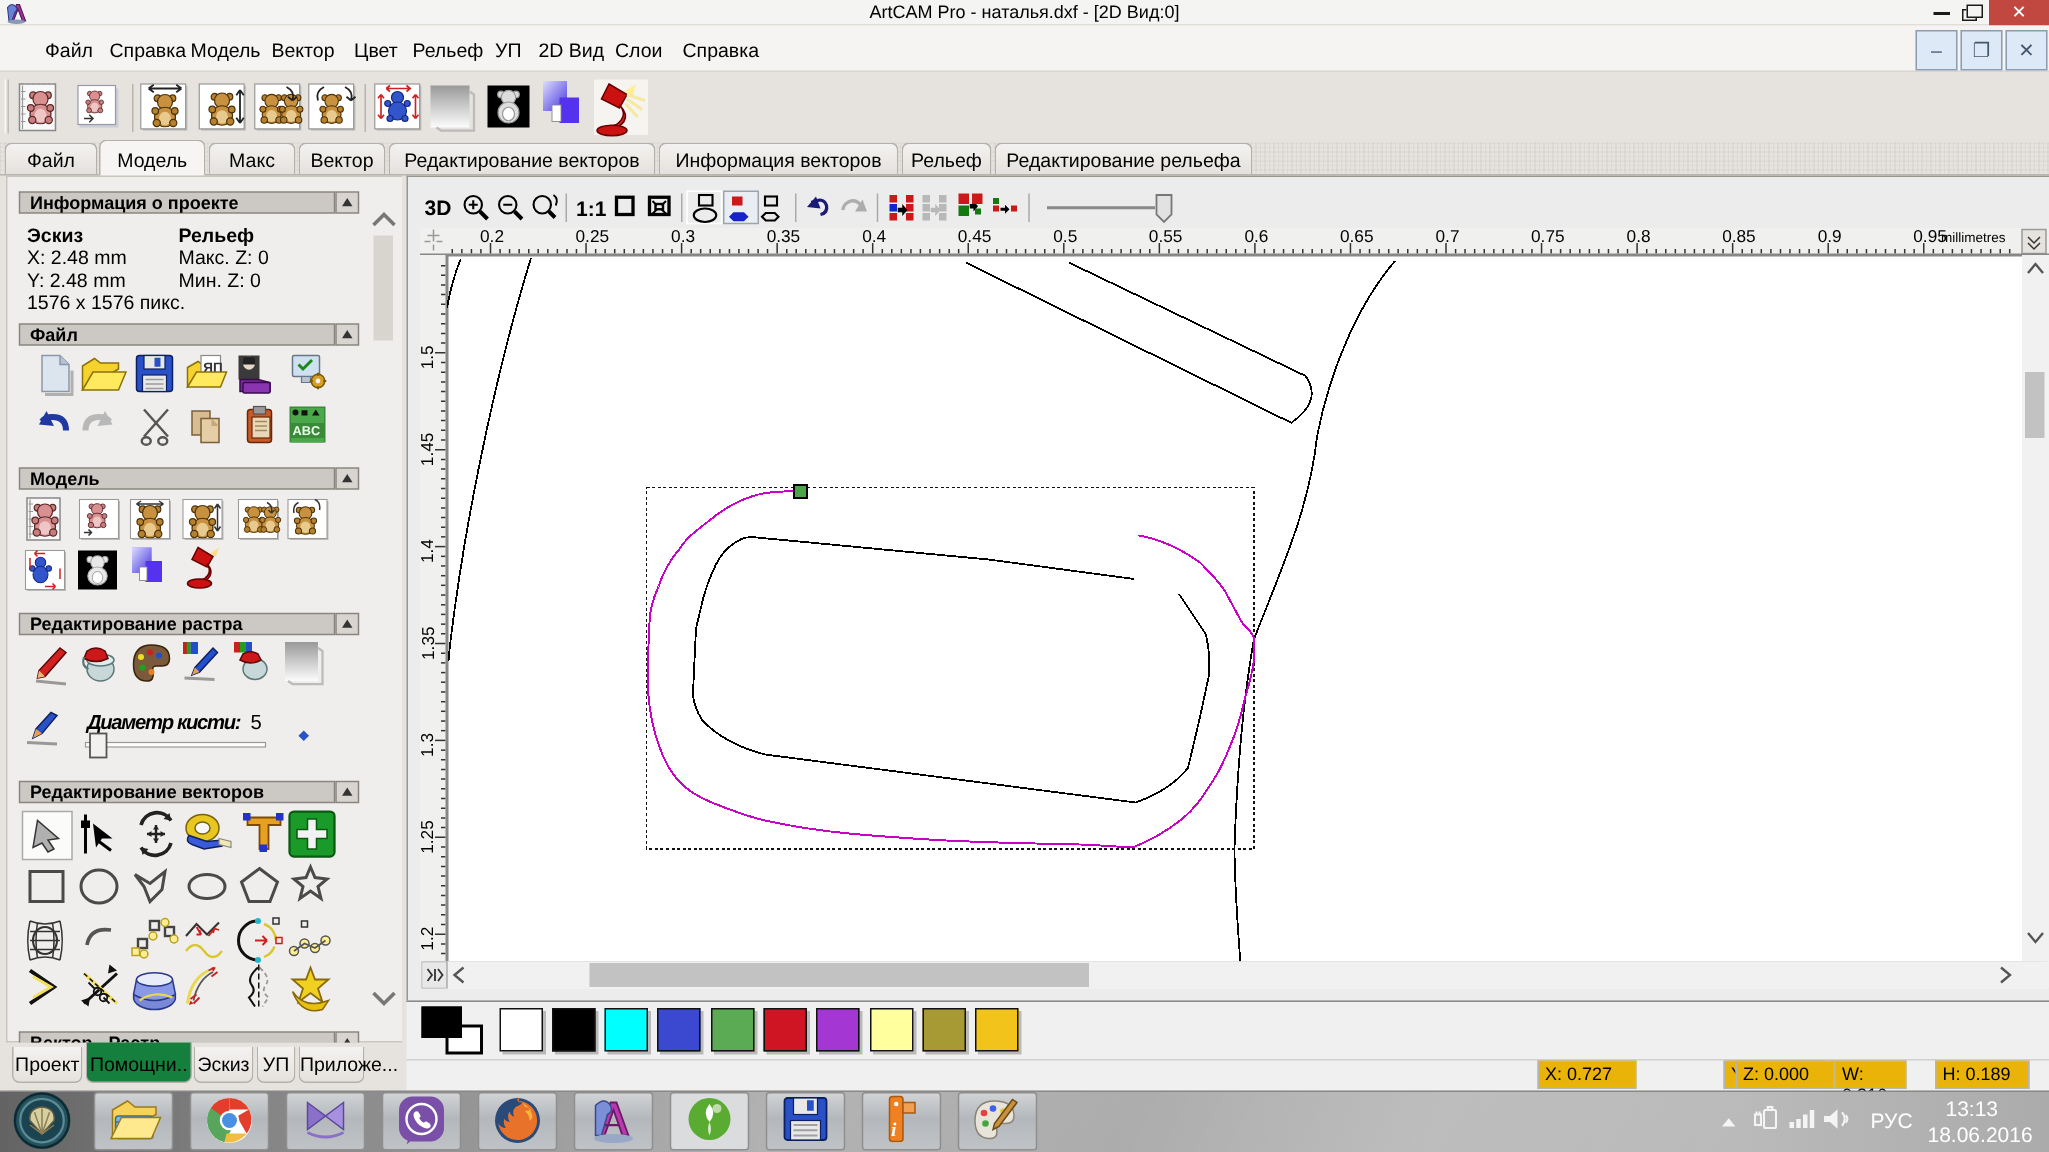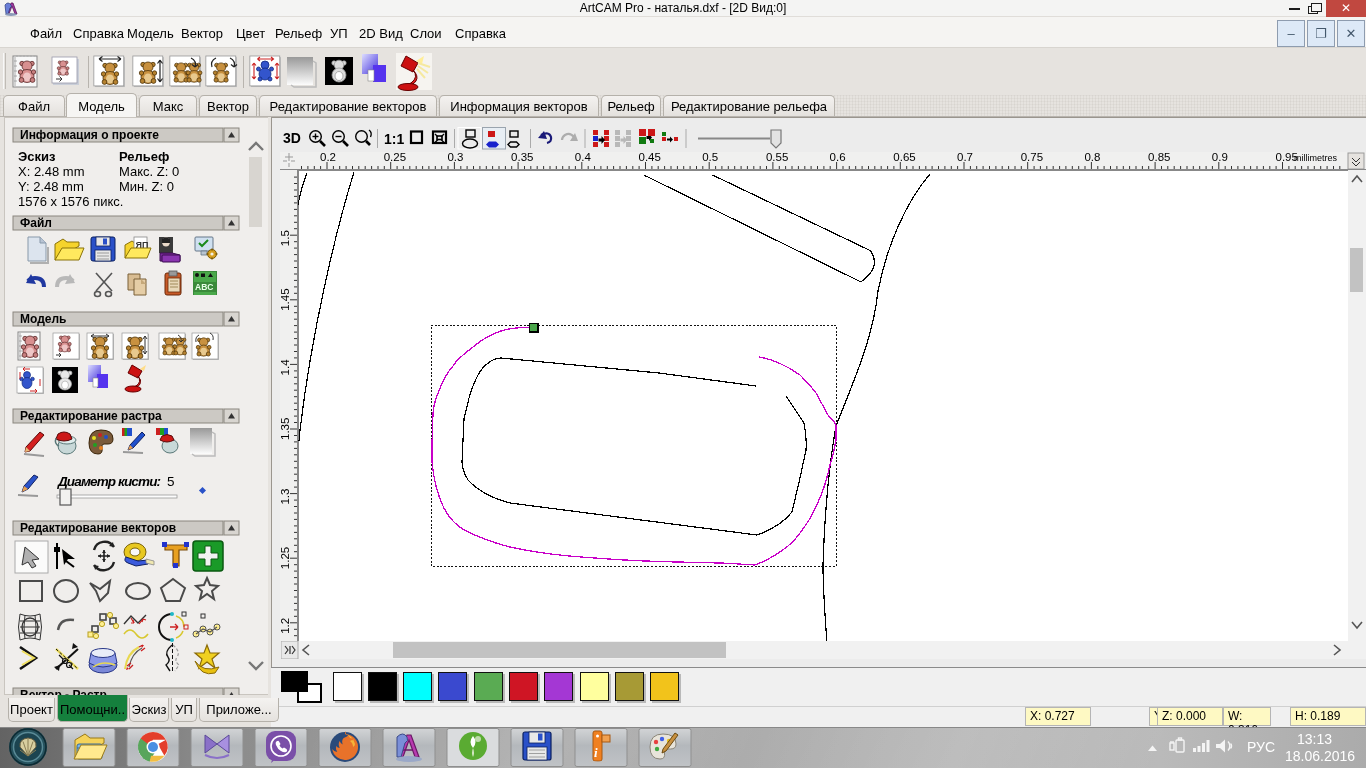--- a/index.html
+++ b/index.html
@@ -43,21 +43,21 @@
   #vruler { left:280px; top:170px; width:18px; height:471px; background:#f0f0ef; }
   #rcorner { left:280px; top:152px; width:18px; height:18px; background:#f0f0ef; border-right:1px solid #c0bdb8; border-bottom:1px solid #c0bdb8; }
   #canvas { left:298px; top:170px; width:1050px; height:471px; background:#fff; border-left:1px solid #888; border-top:1px solid #888; }
   #vscroll { left:1348px; top:170px; width:17px; height:471px; background:#f2f2f2; border-left:1px solid #c5c5c5; }
   #hscroll { left:281px; top:641px; width:1084px; height:18px; background:#f6f6f6; border-top:1px solid #c5c5c5; }
 
   
   #palette { left:271px; top:667px; width:1095px; height:39px; background:#f0f0f0; border-top:1px solid #8a8a8a; }
   .swatch { position:absolute; top:672px; width:29px; height:29px; border:1px solid #111; box-shadow:2px 2px 0 #b9b9b9; }
   #statusrow { left:271px; top:706px; width:1095px; height:21px; background:#f0f0f0; border-top:1px solid #d0d0d0; }
-  .scell { position:absolute; top:707px; height:19px; background:#fef9c3; border:1px solid #b5b5b5; font-size:12px; padding:1px 0 0 4px; color:#000; }
+  .scell { position:absolute; top:707px; height:19px; background:#eab308; border:1px solid #b5b5b5; font-size:12px; padding:1px 0 0 4px; color:#000; }
 
   
   .btab { position:absolute; background:linear-gradient(#f4f2f0,#e5e2de); border:1px solid #b5b1aa; border-top:none; border-radius:0 0 5px 5px; font-size:13px; text-align:center; color:#000; height:24px; top:698px; padding-top:4px; z-index:4; }
   .btab.active { background:#15803d; height:27px; top:695px; padding-top:7px; z-index:5; }
 
   
   #taskbar { left:0; top:727px; width:1366px; height:41px; border-top:1px solid #888;
     background:linear-gradient(90deg,#636363 0%,#8a8a8a 15%,#a4a4a4 40%,#b2b2b2 65%,#bababa 85%,#ababab 100%); }
   #taskbar::before { content:""; position:absolute; left:0; top:0; width:100%; height:100%;
     background:linear-gradient(115deg, rgba(255,255,255,0) 20%, rgba(255,255,255,.18) 38%, rgba(255,255,255,0) 55%, rgba(255,255,255,.12) 70%, rgba(255,255,255,0) 85%); }
@@ -614,21 +614,21 @@
 <div class="swatch" style="left:544px;background:#a437d4;"></div>
 <div class="swatch" style="left:580px;background:#ffff9e;"></div>
 <div class="swatch" style="left:615px;background:#a79a35;"></div>
 <div class="swatch" style="left:650px;background:#f2c31b;"></div>
 
 <div id="statusrow" class="abs"></div>
 <div class="scell" style="left:1025px;width:66px;">X: 0.727</div>
 <div class="scell" style="left:1149px;width:66px;">Y: 1.386</div>
 <div class="scell" style="left:1157px;width:66px;">Z: 0.000</div>
 <div class="scell" style="left:1223px;width:48px;">W: 0.316</div>
-<div class="scell" style="left:1290px;width:76px;">H: 0.189</div>
+<div class="scell" style="left:1290px;width:63px;">H: 0.189</div>
 
 <div id="lpanel" class="abs tex"></div>
 <svg id="lpanel-content" class="abs" style="left:4px;top:117px;" width="264" height="578" viewBox="0 0 264 578" font-family="Liberation Sans">
 <defs>
   <g id="hdr">
         <rect x="0" y="0" width="210" height="14" fill="#ccc9c4" stroke="#8a867f" stroke-width="1"></rect>
         <rect x="211" y="0" width="15" height="14" fill="#d8d5d0" stroke="#8a867f" stroke-width="1"></rect>
         <path d="M 215 9.5 l 3.5 -5.5 l 3.5 5.5 z" fill="#333"></path>
       </g>
   <g id="bear">
@@ -1005,21 +1005,21 @@
 <text x="16" y="582" font-size="12" font-weight="bold">Вектор - Растр</text>
 
 <path d="M 245 33 l 7 -7 l 7 7" fill="none" stroke="#777" stroke-width="2.4"></path>
 <rect x="245" y="40" width="13" height="70" fill="#d8d5d0"></rect>
 <path d="M 245 545 l 7 7 l 7 -7" fill="none" stroke="#777" stroke-width="2.4"></path>
 </svg>
 
 <div class="btab" style="left:8px;width:47px;">Проект</div>
 <div class="btab" style="left:129px;width:40px;">Эскиз</div>
 <div class="btab" style="left:171px;width:26px;">УП</div>
-<div class="btab" style="left:199px;width:80px;">Приложе...</div>
+<div class="btab" style="left:199px;width:44px;">Приложе...</div>
 <div class="btab active" style="left:57px;width:71px;">Помощни..</div>
 
 <div id="taskbar" class="abs"></div>
 <svg id="taskbar-icons" class="abs" style="left:0;top:727px;" width="1366" height="41" viewBox="0 0 1366 41">
   <defs>
     <linearGradient id="tbtn" x1="0" y1="0" x2="0" y2="1">
         <stop offset="0" stop-color="#d2d4d6"></stop>
         <stop offset="0.45" stop-color="#b4b8bc"></stop>
         <stop offset="1" stop-color="#c0c3c6"></stop>
       </linearGradient>

